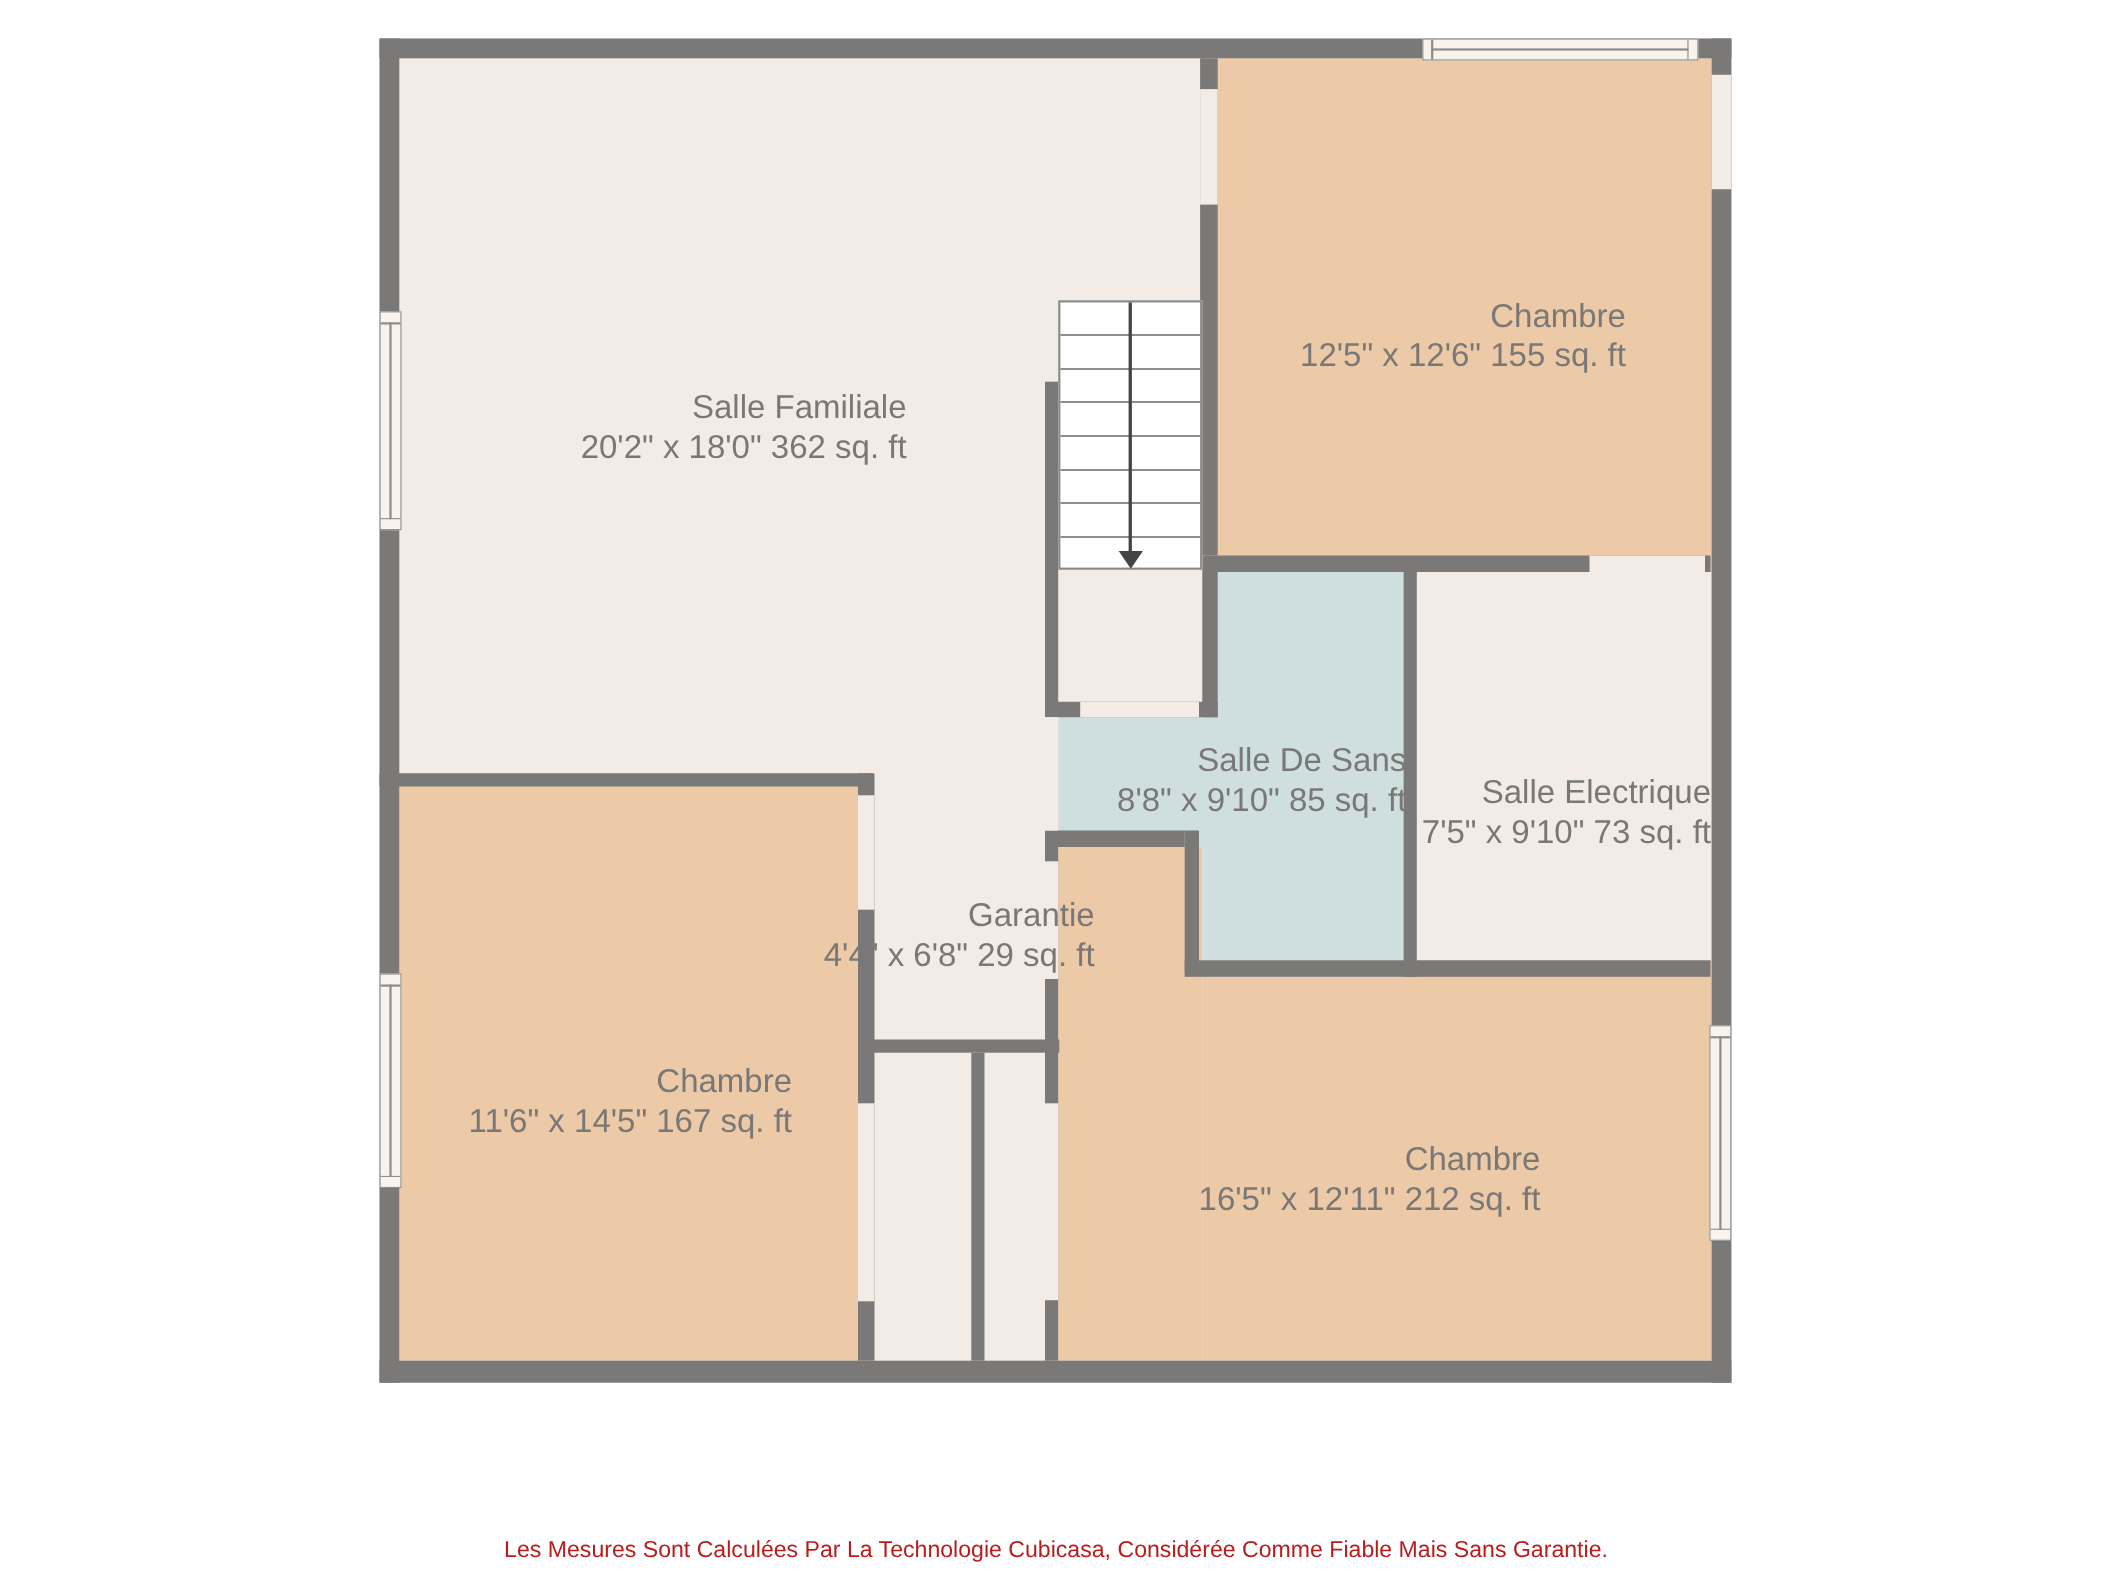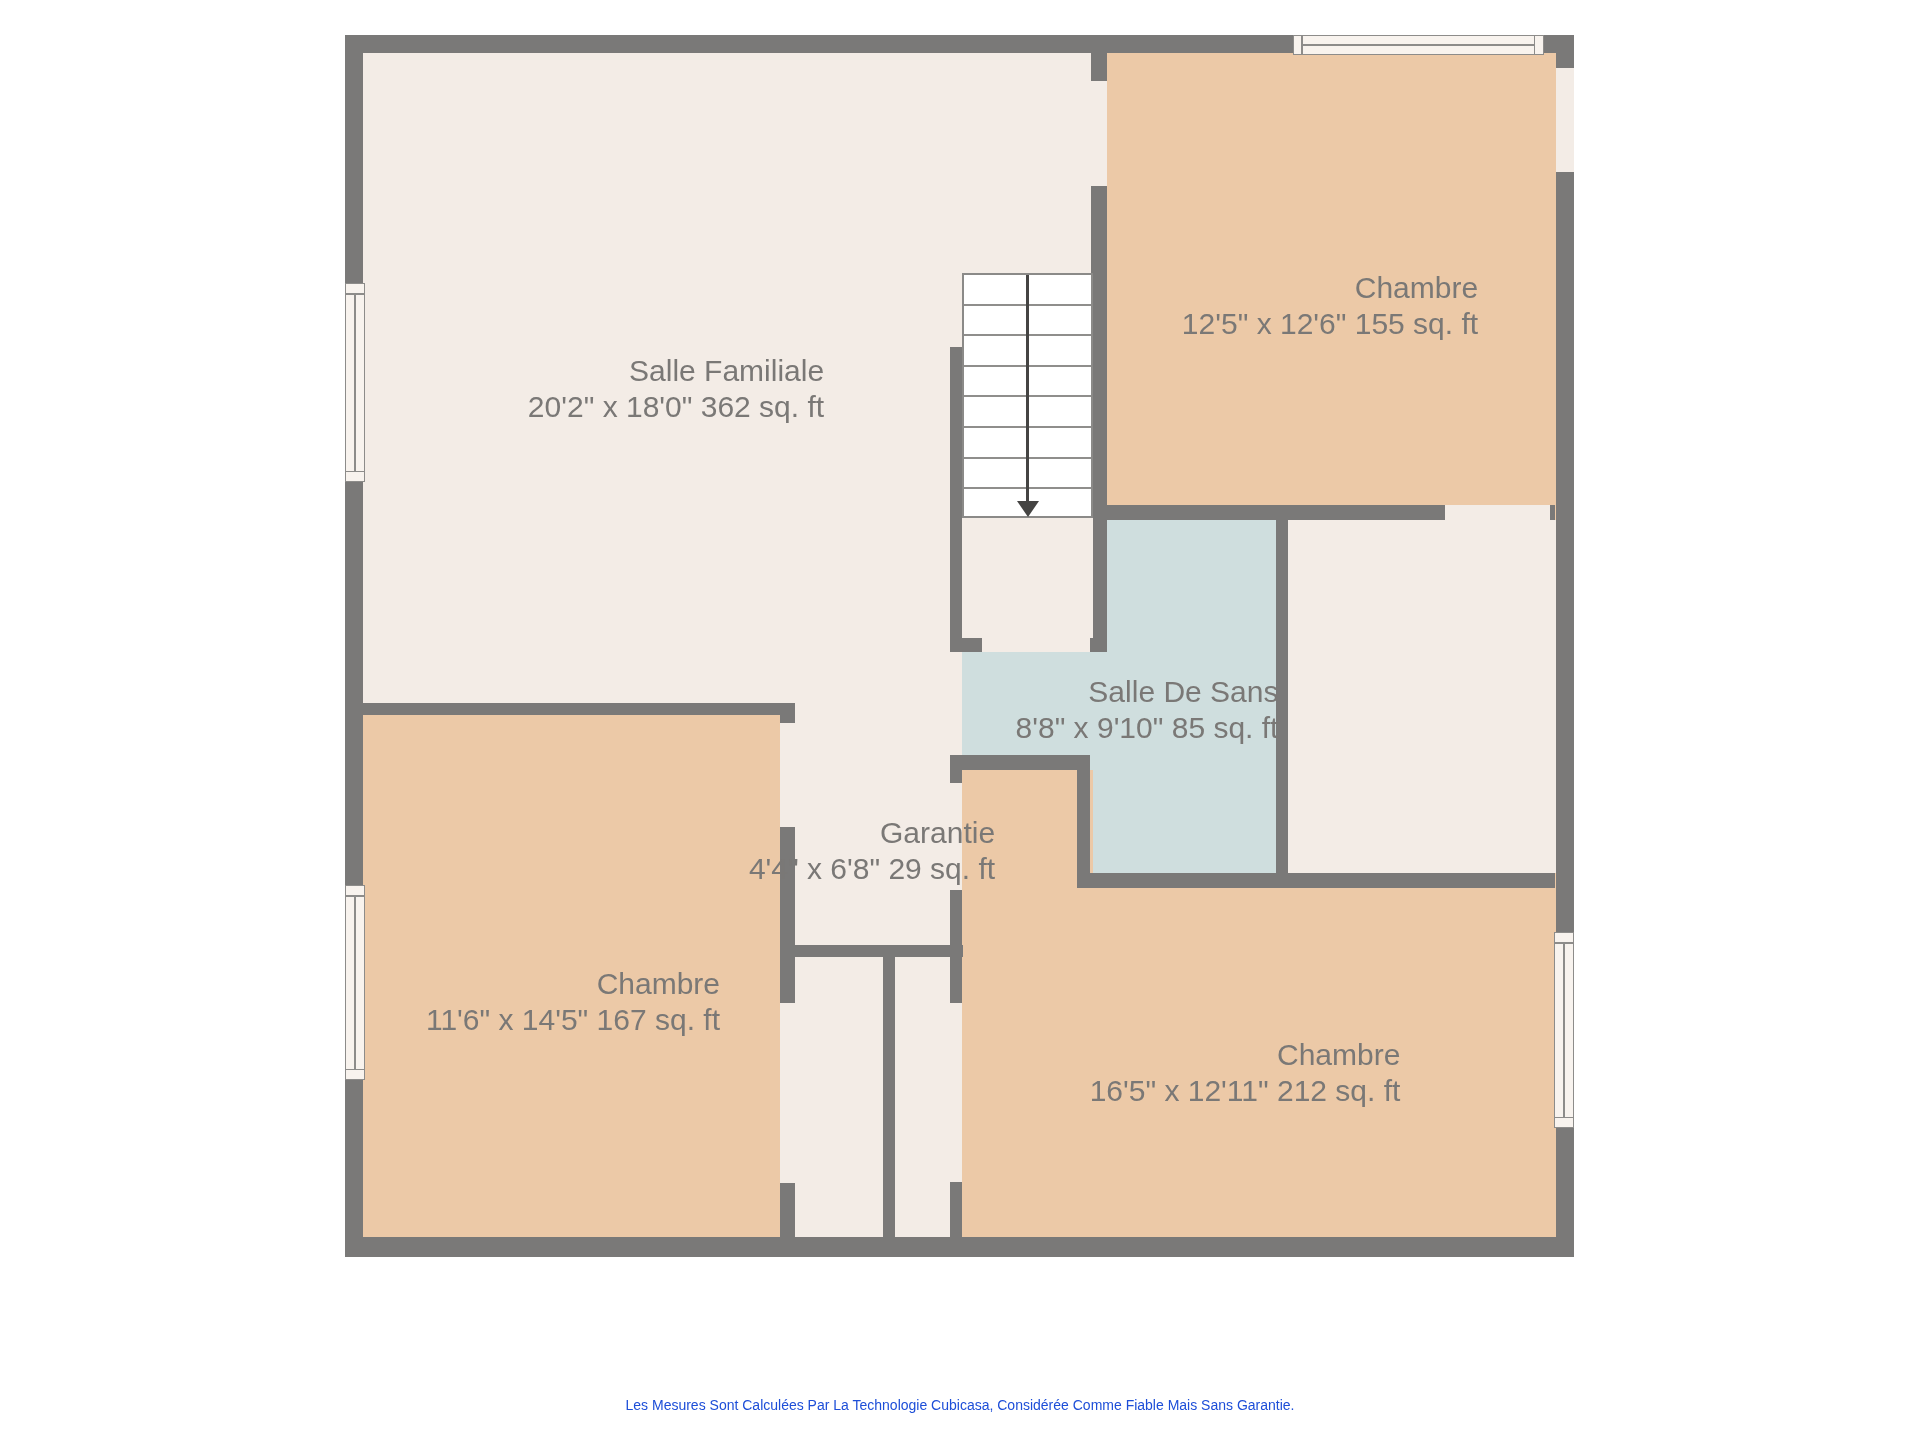--- a/index.html
+++ b/index.html
@@ -26,21 +26,21 @@
   }
   .stair-shaft{position:absolute;left:calc(50% - 1.25px);top:0;width:2.5px;height:229px;background:#454443;}
   .stair-head{position:absolute;left:calc(50% - 11px);top:226px;width:0;height:0;
     border-left:11px solid transparent;border-right:11px solid transparent;border-top:16px solid #454443;}
   .room-label{
     position:absolute;transform:translateX(-50%);text-align:right;
     color:#7a7876;font-size:30px;line-height:36px;white-space:nowrap;
   }
   .footer{
     position:absolute;left:50%;top:1397px;transform:translateX(-50%);
-    color:#1d4ed8;font-size:14px;white-space:nowrap;
+    color:#b91c1c;font-size:21px;white-space:nowrap;
   }
 </style>
 </head>
 <body>
 
 <div class="plan">
 
   <div class="room tan" style="left:748px;top:18px;width:463px;height:467px;"></div>
   <div class="room tan" style="left:18px;top:668px;width:419px;height:534px;"></div>
   <div class="room tan" style="left:617px;top:720px;width:131px;height:482px;"></div>
@@ -109,20 +109,24 @@
     <div>20'2" x 18'0" 362 sq. ft</div>
   </div>
   <div class="room-label" style="left:985px;top:235px;">
     <div>Chambre</div>
     <div>12'5" x 12'6" 155 sq. ft</div>
   </div>
   <div class="room-label" style="left:802px;top:639px;">
     <div>Salle De Sans</div>
     <div>8'8" x 9'10" 85 sq. ft</div>
   </div>
+  <div class="room-label" style="left:1079px;top:668px;">
+    <div>Salle Electrique</div>
+    <div>7'5" x 9'10" 73 sq. ft</div>
+  </div>
   <div class="room-label" style="left:527px;top:780px;">
     <div>Garantie</div>
     <div>4'4" x 6'8" 29 sq. ft</div>
   </div>
   <div class="room-label" style="left:228px;top:931px;">
     <div>Chambre</div>
     <div>11'6" x 14'5" 167 sq. ft</div>
   </div>
   <div class="room-label" style="left:900px;top:1002px;">
     <div>Chambre</div>

